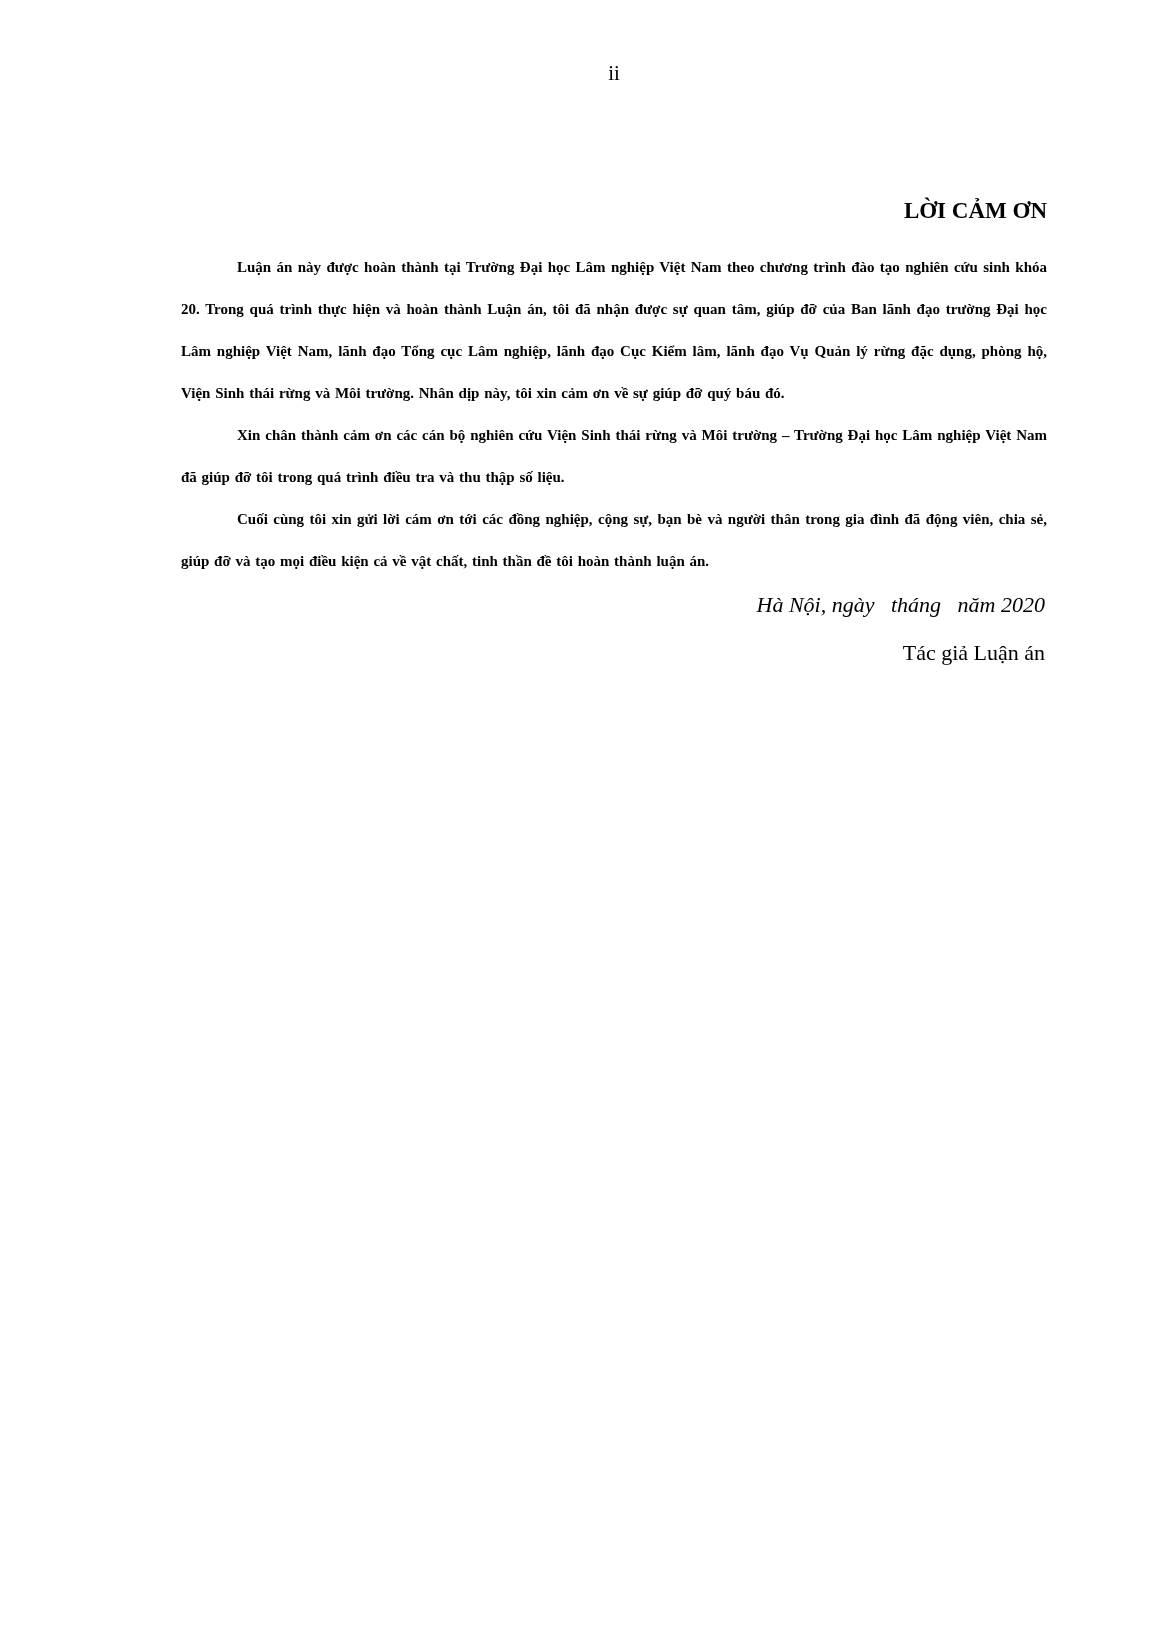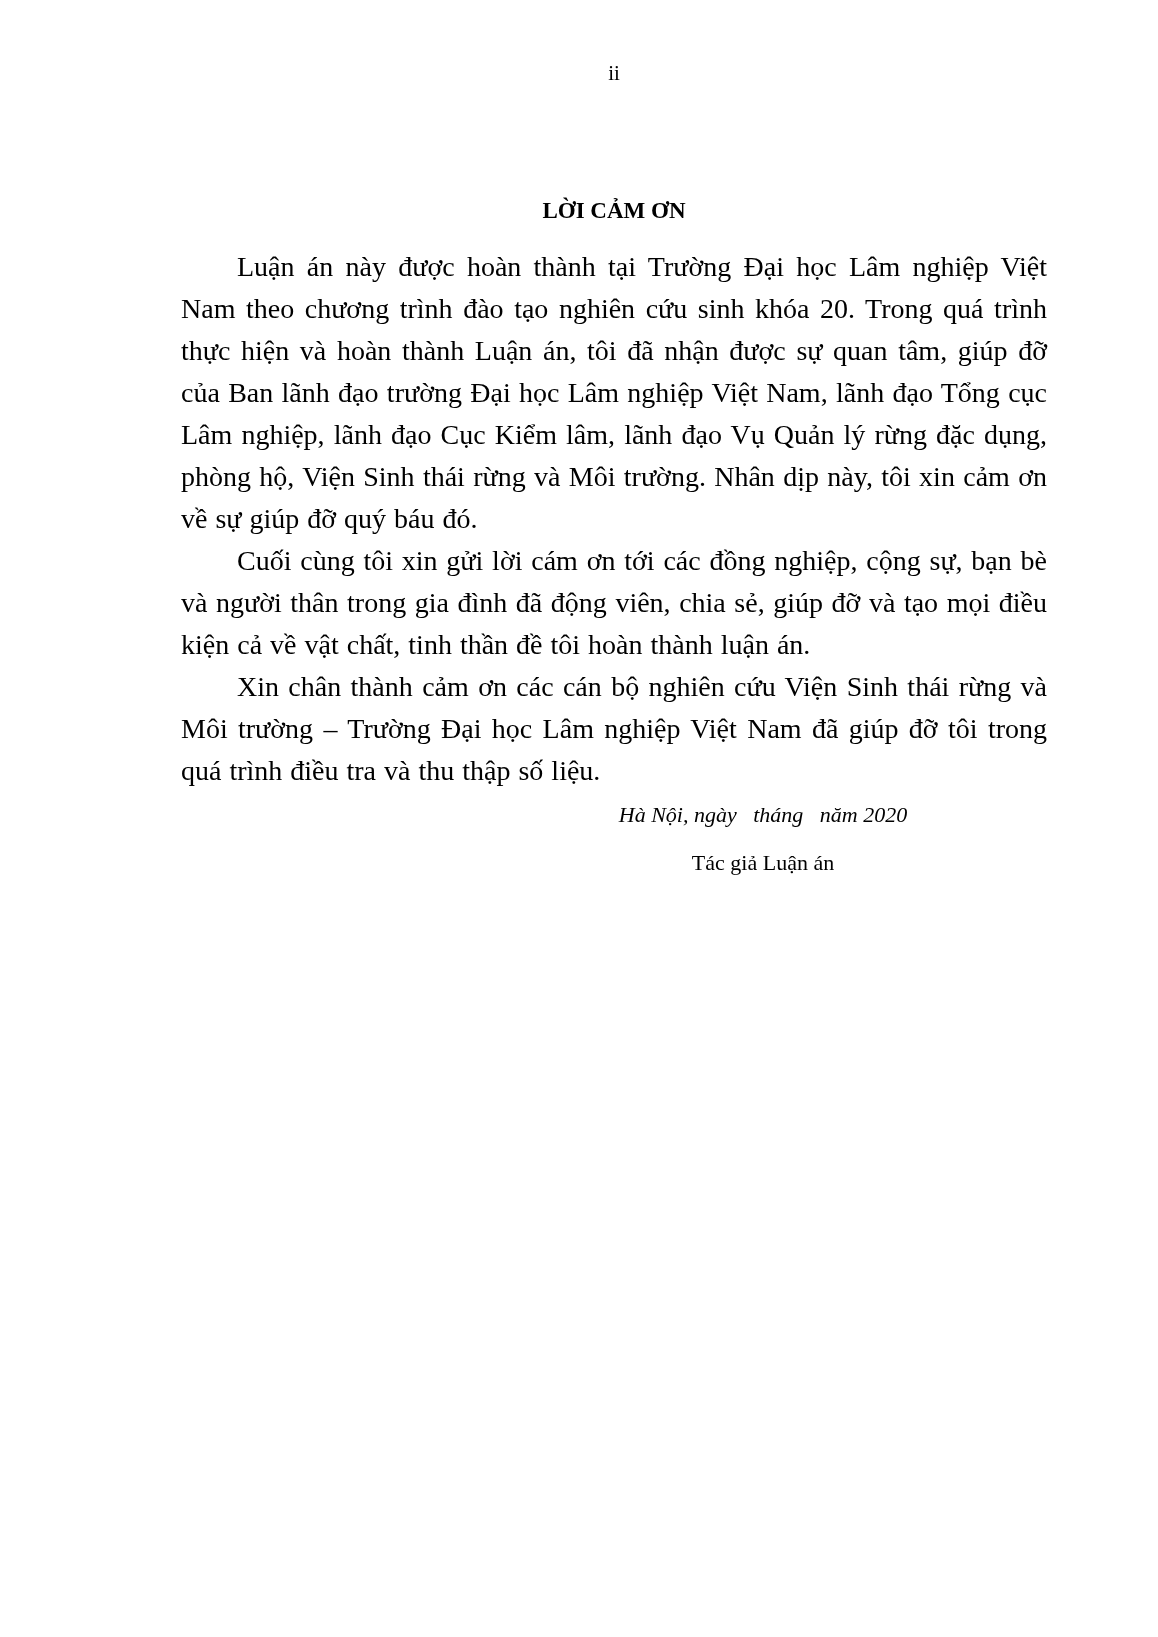--- a/index.html
+++ b/index.html
@@ -19,39 +19,40 @@
     padding: 60px 111px 0 181px;
     overflow: hidden;
   }
   .page-number {
     text-align: center;
     font-size: 21px;
     line-height: 26px;
     margin-bottom: 104px;
   }
   .doc-title {
-    text-align: center;
+    text-align: right;
     font-size: 23px;
     font-weight: bold;
     margin: 0 0 14px 0;
     line-height: 42px;
   }
   .para {
     margin: 0;
-    font-size: 28px;
+    font-size: 15px;
     line-height: 42px;
     text-align: justify;
     text-indent: 56px;
     word-spacing: 1px;
+    font-weight: bold;
   }
   .signature-block {
     margin-top: 2px;
     margin-left: 300px;  
     width: 564px;
-    text-align: center;
+    text-align: right;
   }
   .place-date {
     font-style: italic;
     font-size: 22px;
     line-height: 42px;
     white-space: pre-wrap;
   }
   .author {
     font-weight: normal;
     font-size: 22px;
@@ -64,22 +65,22 @@
 
 <div class="page">
 
   <div class="page-number">ii</div>
 
   <h1 class="doc-title">LỜI CẢM ƠN</h1>
 
   <p class="para">Luận án này được hoàn thành tại Trường Đại học Lâm nghiệp Việt Nam theo chương trình đào tạo nghiên cứu sinh khóa 20. Trong quá trình thực hiện và hoàn thành Luận án, tôi đã nhận được sự quan tâm, giúp đỡ của Ban lãnh đạo trường Đại học Lâm nghiệp Việt Nam, lãnh đạo Tổng cục Lâm nghiệp, lãnh đạo Cục Kiểm lâm, lãnh đạo Vụ Quản lý rừng đặc dụng, phòng hộ, Viện Sinh thái rừng và Môi trường. Nhân dịp này, tôi xin cảm ơn về sự giúp đỡ quý báu đó.</p>
 
 
+  <p class="para">Xin chân thành cảm ơn các cán bộ nghiên cứu Viện Sinh thái rừng và Môi trường – Trường Đại học Lâm nghiệp Việt Nam đã giúp đỡ tôi trong quá trình điều tra và thu thập số liệu.</p>
+
   <p class="para">Cuối cùng tôi xin gửi lời cám ơn tới các đồng nghiệp, cộng sự, bạn bè và người thân trong gia đình đã động viên, chia sẻ, giúp đỡ và tạo mọi điều kiện cả về vật chất, tinh thần đề tôi hoàn thành luận án.</p>
-
-  <p class="para">Xin chân thành cảm ơn các cán bộ nghiên cứu Viện Sinh thái rừng và Môi trường – Trường Đại học Lâm nghiệp Việt Nam đã giúp đỡ tôi trong quá trình điều tra và thu thập số liệu.</p>
 
   <div class="signature-block">
     <div class="place-date">Hà Nội, ngày   tháng   năm 2020</div>
     <div class="author">Tác giả Luận án</div>
   </div>
 
 </div>
 
 </body></html>

